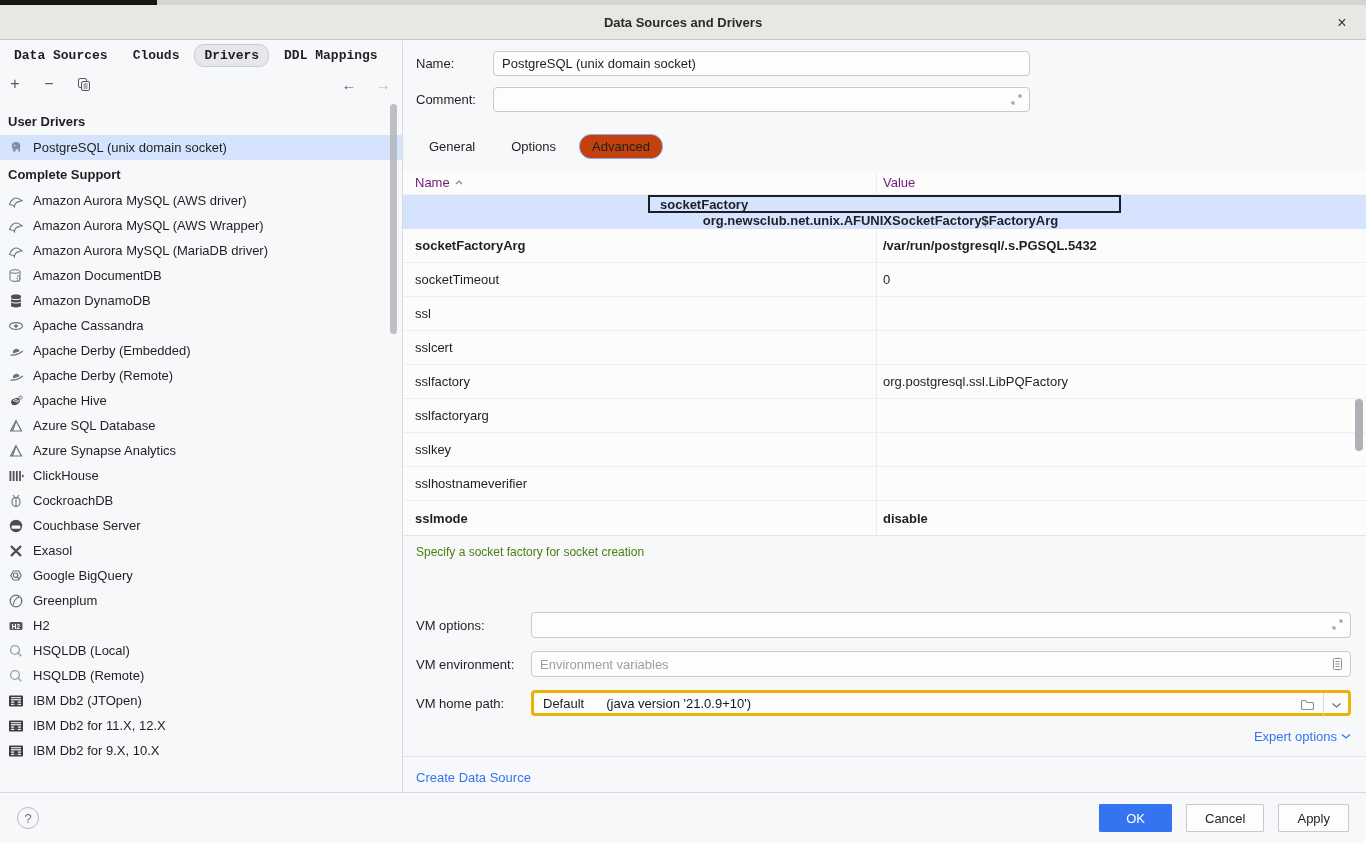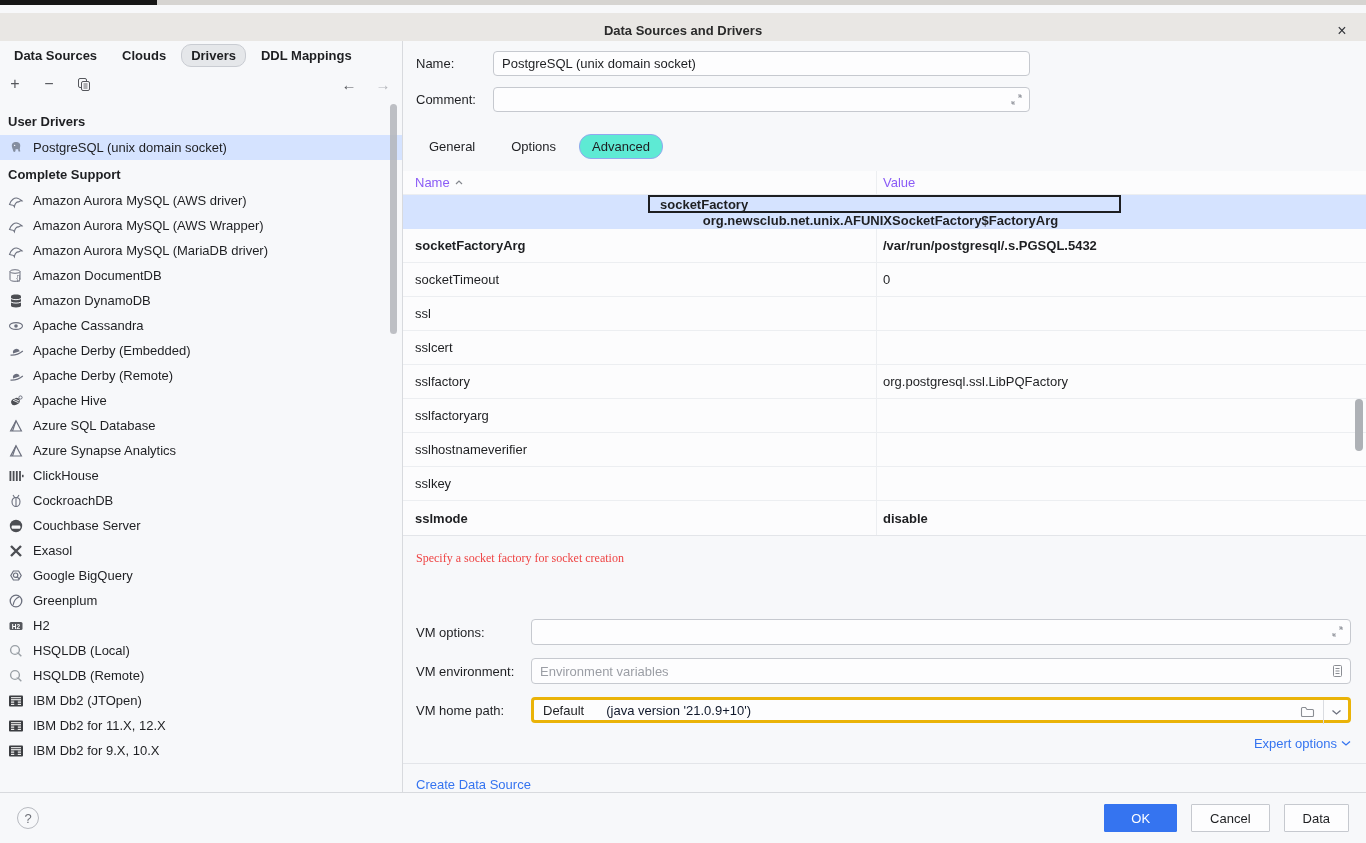--- a/index.html
+++ b/index.html
@@ -4,29 +4,29 @@
 <style>
   * { margin:0; padding:0; box-sizing:border-box; }
   html,body { width:1366px; height:843px; overflow:hidden; }
   body { font-family:"Liberation Sans", sans-serif; font-size:13px; color:#1e1f22; background:#f7f8fa; position:relative; }
 
   
   .top-strip { position:absolute; top:0; left:0; right:0; height:5px; background:#d6d4d1; }
   .top-strip-dark { position:absolute; top:0; left:0; width:157px; height:5px; background:#161616; }
 
   
-  .titlebar { position:absolute; top:13px; left:0; right:0; height:35px; background:#e9e7e4; border-bottom:1px solid #c9c7c3; display:flex; align-items:center; justify-content:center; }
+  .titlebar { position:absolute; top:5px; left:0; right:0; height:35px; background:#e9e7e4; border-bottom:1px solid #c9c7c3; display:flex; align-items:center; justify-content:center; }
   .titlebar .title { font-weight:bold; font-size:13px; color:#2b2b2b; }
   .titlebar .close { position:absolute; right:13px; top:7px; width:22px; height:22px; display:flex; align-items:center; justify-content:center; font-size:16px; color:#33353a; cursor:default; }
 
   .dialog-body { position:absolute; top:41px; left:0; right:0; bottom:51px; display:flex; }
 
   
   .left-panel { width:403px; border-right:1px solid #d8dade; position:relative; background:#f7f8fa; }
-  .tab-bar { display:flex; align-items:center; height:27px; padding:1px 6px 0 4px; gap:5px; }
+  .tab-bar { display:flex; align-items:center; height:27px; padding:1px 6px 0 4px; gap:5px;font-family:Liberation Mono, monospace; }
   .top-tab { padding:3px 9px; border-radius:10px; font-weight:600; color:#1e1f22; border:1px solid transparent; white-space:nowrap; }
   .top-tab.selected { background:#e5e7ea; border-color:#c9ccd2; }
   .toolbar { display:flex; align-items:center; height:32px; padding:0 10px 0 6px; gap:16px; color:#55575c; font-size:16px; }
   .toolbar .tbtn { width:18px; height:18px; display:flex; align-items:center; justify-content:center; }
   .toolbar .spacer { flex:1; }
   .toolbar .nav { font-size:15px; }
   .toolbar .nav.disabled { color:#b4b6bb; }
   .tree { margin-top:7px; }
   .tree-header { height:28px; display:flex; align-items:center; padding-left:8px; font-weight:700; }
   .tree-item { height:25px; display:flex; align-items:center; padding-left:8px; gap:9px; cursor:default; white-space:nowrap; }
@@ -38,35 +38,35 @@
   .right-panel { flex:1; position:relative; background:#f7f8fa; overflow:hidden; }
   .form-area { padding:10px 15px 0 13px; }
   .form-row { display:flex; align-items:center; margin-bottom:11px; }
   .form-row label { width:77px; }
   .txt-input { width:537px; height:25px; background:#fdfdfe; border:1px solid #c6c9cf; border-radius:4px; padding:0 26px 0 8px; font:13px "Liberation Sans",sans-serif; color:#1e1f22; outline:none; }
   .input-wrap { position:relative; display:inline-block; }
   .corner-icon { position:absolute; right:7px; top:6px; }
 
   .form-tabs { display:flex; gap:10px; margin:22px 0 0 13px; align-items:center; }
   .form-tab { padding:4px 12px; border-radius:12px; border:1px solid transparent; color:#1e1f22; }
-  .form-tab.selected { background:#5eead4; border-color:#93a8ee; }
+  .form-tab.selected { background:#c2410c; border-color:#93a8ee; }
 
   .prop-table { margin-top:12px; background:#fcfcfd; border-bottom:1px solid #e3e5e9; }
-  .pt-head { display:flex; height:24px; align-items:center; color:#8b5cf6; border-bottom:1px solid #eceef1; background:#fcfcfd; }
+  .pt-head { display:flex; height:24px; align-items:center; color:#701a75; border-bottom:1px solid #eceef1; background:#fcfcfd; }
   .pt-row { display:flex; height:34px; align-items:center; border-bottom:1px solid #eceef1; background:#fcfcfd; }
   .pt-row:last-child { border-bottom:none; }
   .pt-name { width:473px; padding-left:12px; display:flex; align-items:center; gap:4px; height:100%; }
   .pt-value { flex:1; padding-left:6px; margin-right:15px; border-left:1px solid #eceef1; height:100%; display:flex; align-items:center; }
   .pt-row.bold { font-weight:700; }
   .pt-row.selected { background:#d5e3ff; border-bottom-color:#d5e3ff;flex-direction:column; }
   .pt-row.selected .pt-value { border-left-color:transparent; }
   .pt-row.selected .pt-name { box-shadow:inset 0 0 0 2px #1d1e21; }
   .scroll-thumb-right { position:absolute; right:3px; top:358px; width:8px; height:52px; background:#aeb1b6; border-radius:4px; }
 
-  .prop-desc { margin:15px 0 0 13px; font-size:12px; color:#ef4444;font-family:Liberation Serif, serif; }
+  .prop-desc { margin:9px 0 0 13px; font-size:12px; color:#4d7c0f; }
 
   .vm-area { margin:53px 15px 0 13px; }
   .vm-row { display:flex; align-items:center; margin-bottom:13px; }
   .vm-row label { width:115px; }
   .vm-input-wrap { position:relative; flex:1; }
   .vm-input { width:100%; height:26px; background:#fdfdfe; border:1px solid #c6c9cf; border-radius:4px; padding:0 28px 0 8px; font:13px "Liberation Sans",sans-serif; color:#1e1f22; outline:none; }
   .vm-input::placeholder { color:#9b9ea5; }
   .combo { width:100%; height:26px; background:#fdfdfe; border:3px solid #eab308; border-radius:4px; display:flex; align-items:center; padding-left:9px; position:relative; }
   .combo .hint { color:#0f172a; margin-left:22px; }
   .combo .folder { position:absolute; right:33px; top:5px; }
@@ -446,25 +446,25 @@
           </div>
           <div class="pt-row">
             <div class="pt-name">sslfactory</div>
             <div class="pt-value">org.postgresql.ssl.LibPQFactory</div>
           </div>
           <div class="pt-row">
             <div class="pt-name">sslfactoryarg</div>
             <div class="pt-value"></div>
           </div>
           <div class="pt-row">
+            <div class="pt-name">sslkey</div>
+            <div class="pt-value"></div>
+          </div>
+          <div class="pt-row">
             <div class="pt-name">sslhostnameverifier</div>
-            <div class="pt-value"></div>
-          </div>
-          <div class="pt-row">
-            <div class="pt-name">sslkey</div>
             <div class="pt-value"></div>
           </div>
           <div class="pt-row bold">
             <div class="pt-name">sslmode</div>
             <div class="pt-value">disable</div>
           </div>
         </div>
     </div>
 
     <div class="prop-desc">Specify a socket factory for socket creation</div>
@@ -533,15 +533,15 @@
 
     <div class="scroll-thumb-right"></div>
   </div>
 </div>
 
 <div class="footer">
   <div class="help-circle">?</div>
   <div class="btns">
     <button class="btn primary">OK</button>
     <button class="btn">Cancel</button>
-    <button class="btn">Data</button>
+    <button class="btn">Apply</button>
   </div>
 </div>
 
 </body></html>

